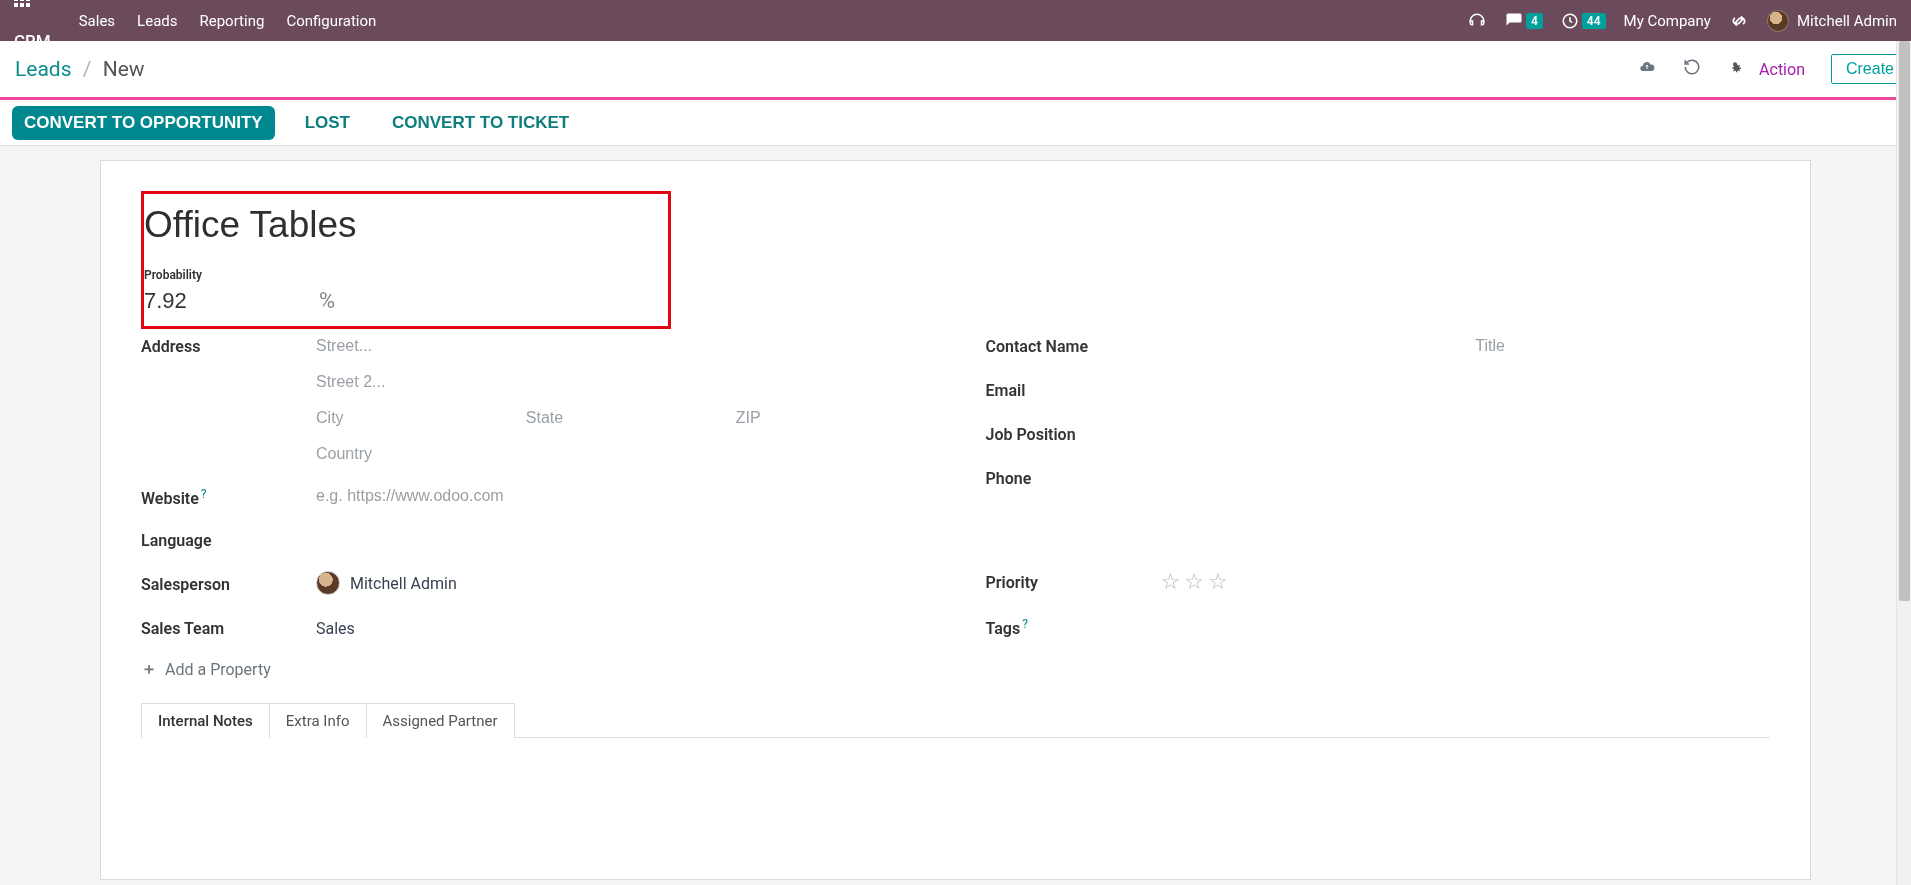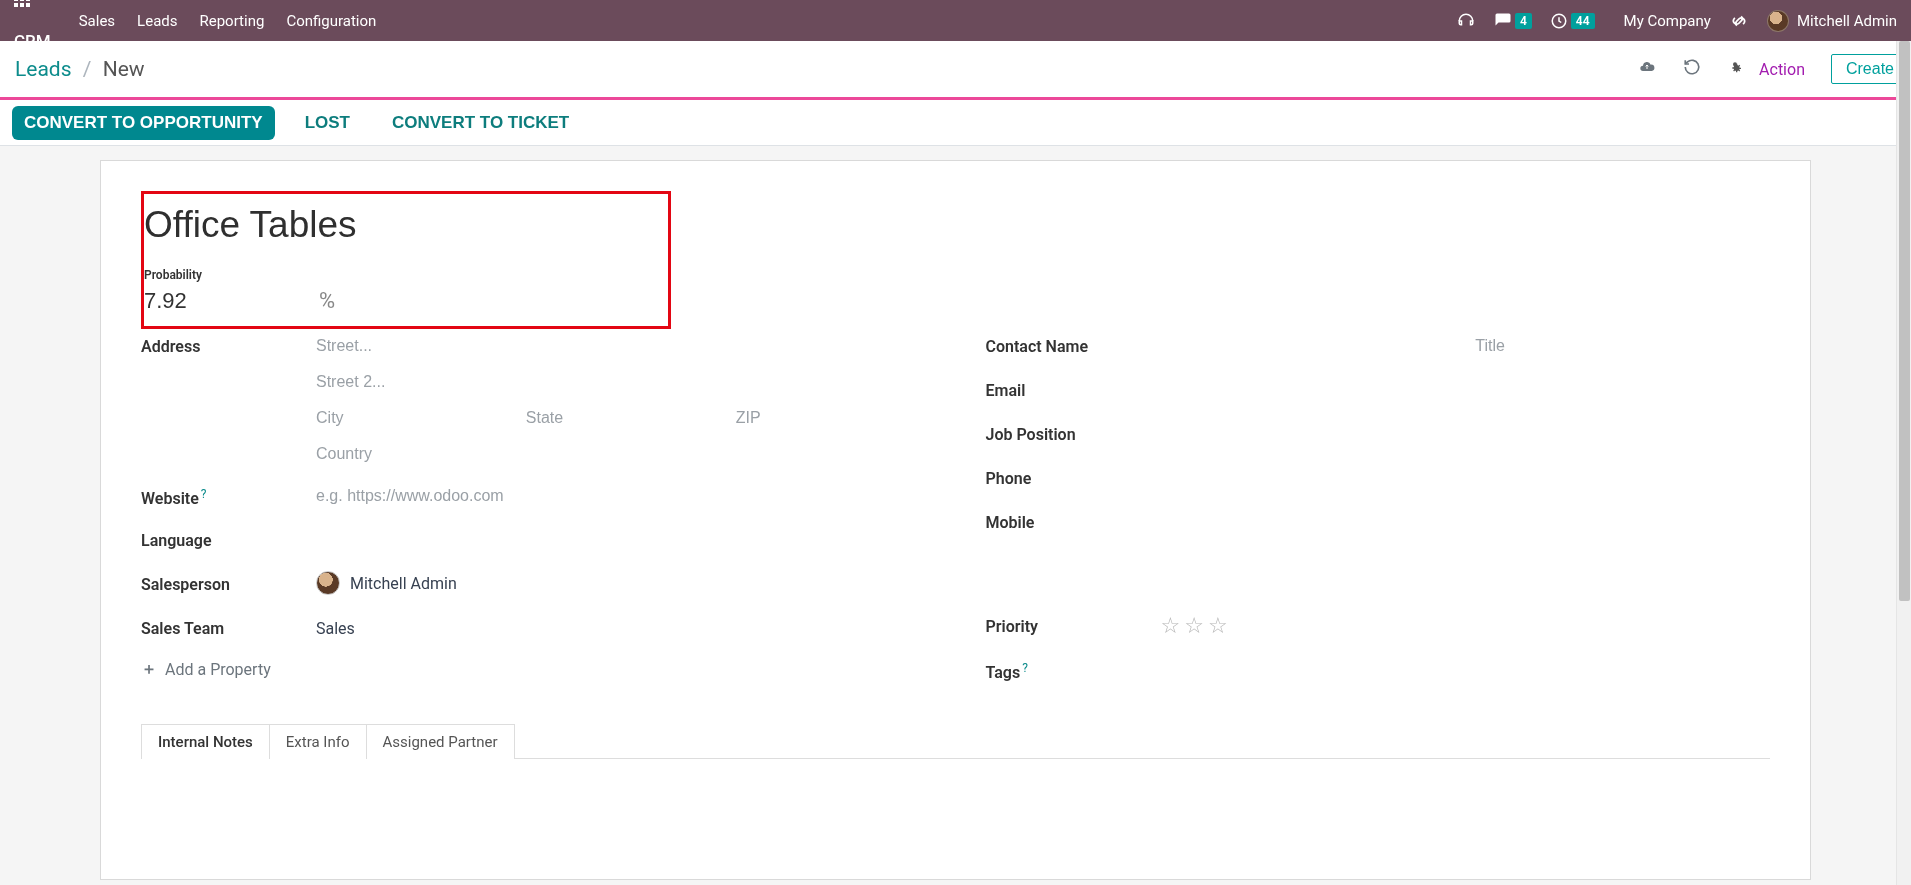--- a/index.html
+++ b/index.html
@@ -23,21 +23,21 @@
   font-size: 15px;
 }
 .topnav-left { display:flex; align-items:center; gap: 22px;}
 .topnav-left .brand { display:flex; gap:24px; margin-right:6px;flex-direction:column;}
 .apps-icon svg { display:block; }
 .brand-name { font-size:17px; font-weight:500;}
 .nav-item { color:#fff; cursor:pointer; }
 .topnav-right { margin-left:auto; display:flex; align-items:center; gap:18px;}
 .icon-btn { display:flex; align-items:center; cursor:pointer; color:#fff; position:relative;}
 .badge { background:#00a09d; color:#fff; font-size:12px; padding:1px 5px; border-radius:2px; margin-left:3px; font-weight:600;}
-.company-name { cursor:pointer;margin-left:11px; }
+.company-name { cursor:pointer; }
 .user-area { display:flex; align-items:center; gap:8px; cursor:pointer;}
 .avatar { width:22px; height:22px; border-radius:50%; background: radial-gradient(circle at 40% 35%, #d9b38c 35%, #5a3a26 36%); border:1px solid rgba(255,255,255,0.3);}
 
 .controlbar {
   background:#fff;
   border-bottom:3px solid #ec4899;
   padding: 13px 2px 13px 15px;
   display:flex;
   align-items:center;
 }
@@ -394,26 +394,20 @@
             </div>
         </div>
 
         <div class="field-row">
           <div class="field-label">Phone</div>
           <div class="field-value">
               <input class="field-input" style="">
             </div>
         </div>
 
-        <div class="field-row">
-          <div class="field-label">Mobile</div>
-          <div class="field-value">
-              <input class="field-input" style="">
-            </div>
-        </div>
 
         <div style="height:60px;"></div>
 
         <div class="field-row">
           <div class="field-label">Priority</div>
           <div class="field-value stars">
             <span>☆</span>
             <span>☆</span>
             <span>☆</span>
           </div>

